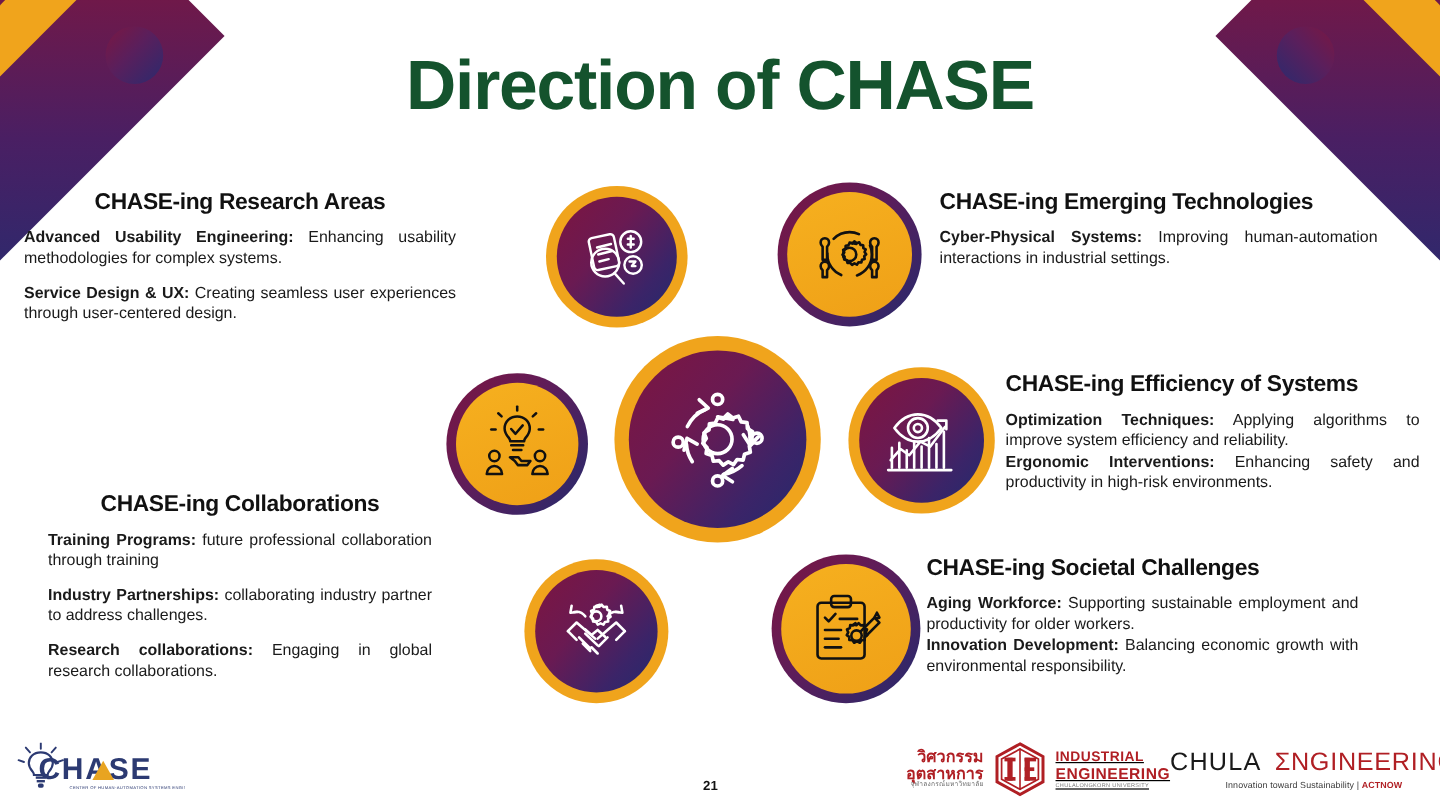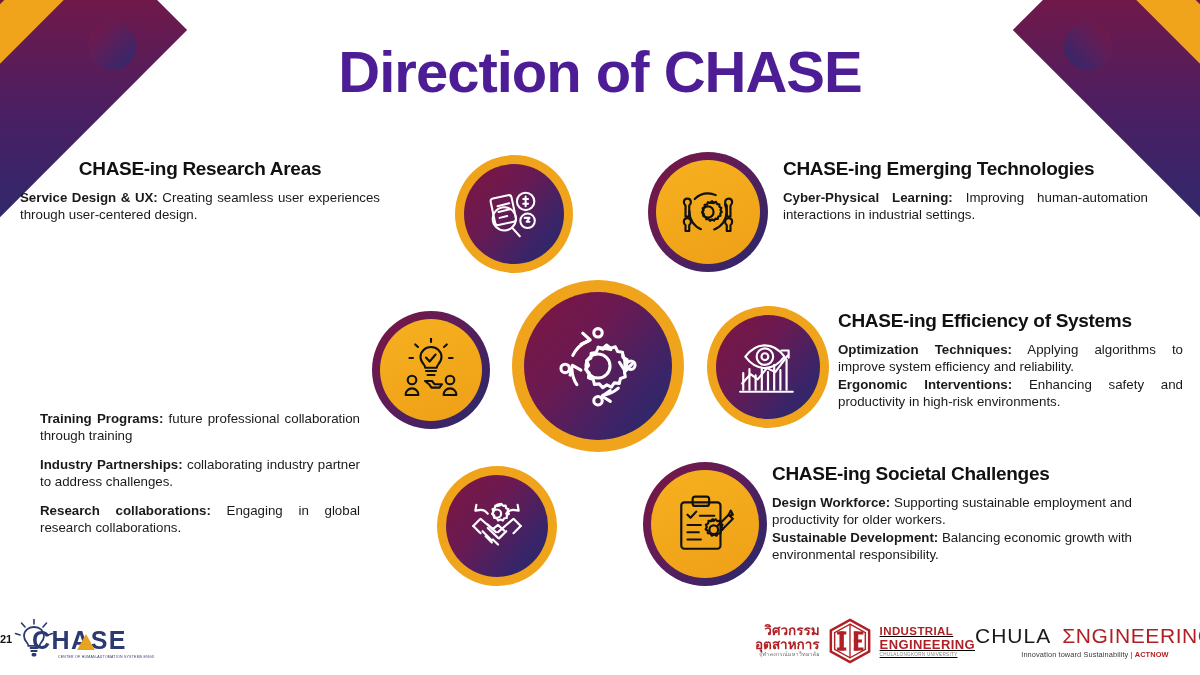--- a/index.html
+++ b/index.html
@@ -32,21 +32,21 @@
     position:absolute; top:22px; left:88px;
     width:48px; height:48px; border-radius:50%;
     background:linear-gradient(135deg,#7a1742 0%,#5a1f5c 45%,#2b2a6e 100%);
   }
 
   
   .title {
     position:absolute; top:38px; left:0; width:1200px;
     text-align:center;
     font-size:58px; font-weight:bold; letter-spacing:-1px;
-    color:#4c1d95;
+    color:#14532d;
   }
 
   
   .block { position:absolute; }
   .block h3 {
     font-size:19px; font-weight:bold; color:#111;
     letter-spacing:-0.3px; margin-bottom:9px;
   }
   .block p {
     font-size:13.3px; line-height:1.28; color:#1a1a1a;
@@ -95,22 +95,22 @@
   #ico-center     { left:512px; top:280px; width:172px; height:172px; padding:12px; }
   #ico-partner    { left:437px; top:466px; width:120px; height:120px; padding:9px; }
   #ico-societal   { left:643px; top:462px; width:124px; height:124px; padding:8px; }
 
   
   .footer { position:absolute; bottom:0; left:0; width:1200px; height:66px; }
 
   .chase-logo { position:absolute; left:14px; bottom:12px; width:140px; height:44px; }
 
   .page-num {
-    position:absolute; left:0; width:1184px; bottom:30px;
-    font-size:11px; font-weight:bold; color:#111;
+    position:absolute; left:0; width:1184px; bottom:14px;
+    text-align:center; font-size:11px; font-weight:bold; color:#111;
   }
 
   .ie-logo { position:absolute; left:755px; bottom:11px; display:flex; align-items:center; gap:7px; }
   .ie-thai { text-align:right; line-height:1.05; }
   .ie-thai .t1 { font-size:13.5px; font-weight:bold; color:#b01f24; }
   .ie-thai .t2 { font-size:13.5px; font-weight:bold; color:#b01f24; }
   .ie-thai .t3 { font-size:5.5px; color:#6a6a6a; letter-spacing:.2px; }
   .ie-en { line-height:1.1;text-decoration:underline; }
   .ie-en .e1 { font-size:11.5px; font-weight:bold; color:#b01f24; letter-spacing:.4px; }
   .ie-en .e2 { font-size:13px; font-weight:bold; color:#b01f24; letter-spacing:.4px; }
@@ -134,44 +134,46 @@
 <div class="corner tr">
   <div class="tri"></div>
   <div class="stripe"></div>
   <div class="dot"></div>
 </div>
 
 <div class="title">Direction of CHASE</div>
 
 <div class="block" id="blk-research">
   <h3>CHASE-ing Research Areas</h3>
+  <p><b>Advanced Usability Engineering:</b><span> Enhancing usability methodologies for complex systems.</span></p>
   <p><b>Service Design &amp; UX:</b><span> Creating seamless user experiences through user-centered design.</span></p>
 </div>
 
 <div class="block" id="blk-collab">
+  <h3>CHASE-ing Collaborations</h3>
   <p><b>Training Programs:</b><span> future professional collaboration through training</span></p>
   <p><b>Industry Partnerships:</b><span> collaborating industry partner to address challenges.</span></p>
   <p><b>Research collaborations:</b><span> Engaging in global research collaborations.</span></p>
 </div>
 
 <div class="block" id="blk-emerging">
   <h3>CHASE-ing Emerging Technologies</h3>
-  <p><b>Cyber-Physical Learning:</b><span> Improving human-automation interactions in industrial settings.</span></p>
+  <p><b>Cyber-Physical Systems:</b><span> Improving human-automation interactions in industrial settings.</span></p>
 </div>
 
 <div class="block tight" id="blk-efficiency">
   <h3>CHASE-ing Efficiency of Systems</h3>
   <p><b>Optimization Techniques:</b><span> Applying algorithms to improve system efficiency and reliability.</span></p>
   <p><b>Ergonomic Interventions:</b><span> Enhancing safety and productivity in high-risk environments.</span></p>
 </div>
 
 <div class="block tight" id="blk-societal">
   <h3>CHASE-ing Societal Challenges</h3>
-  <p><b>Design Workforce:</b><span> Supporting sustainable employment and productivity for older workers.</span></p>
-  <p><b>Sustainable Development:</b><span> Balancing economic growth with environmental responsibility.</span></p>
+  <p><b>Aging Workforce:</b><span> Supporting sustainable employment and productivity for older workers.</span></p>
+  <p><b>Innovation Development:</b><span> Balancing economic growth with environmental responsibility.</span></p>
 </div>
 
 <div class="ico dark" id="ico-research">
   <div class="core">
     <svg width="62" height="62" viewBox="0 0 64 64" fill="none" stroke="#fff" stroke-width="2.1" stroke-linecap="round" stroke-linejoin="round">
       <rect x="10" y="14" width="22" height="28" rx="3" transform="rotate(-12 21 28)"></rect>
       <line x1="15" y1="24" x2="27" y2="21"></line>
       <line x1="16" y1="30" x2="28" y2="27"></line>
       <line x1="17" y1="36" x2="25" y2="34"></line>
       <circle cx="22" cy="37" r="12"></circle>

